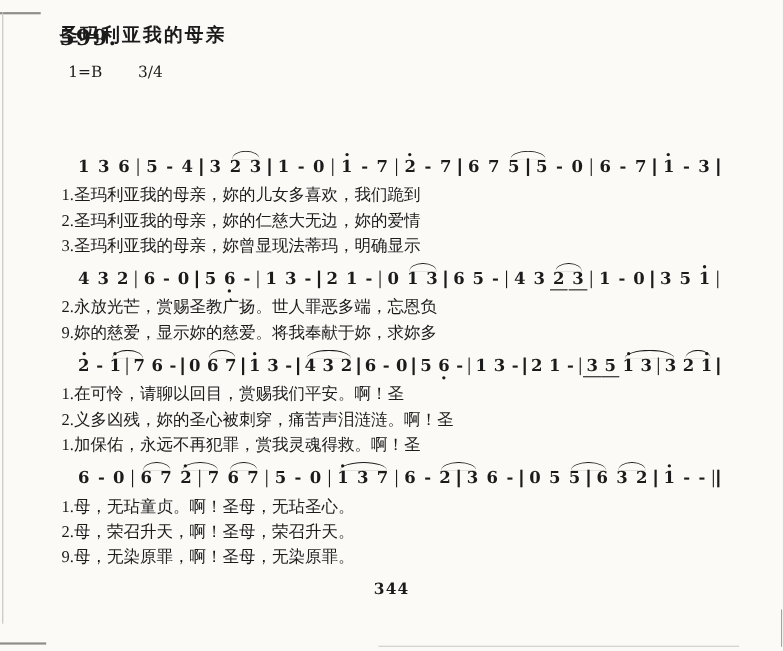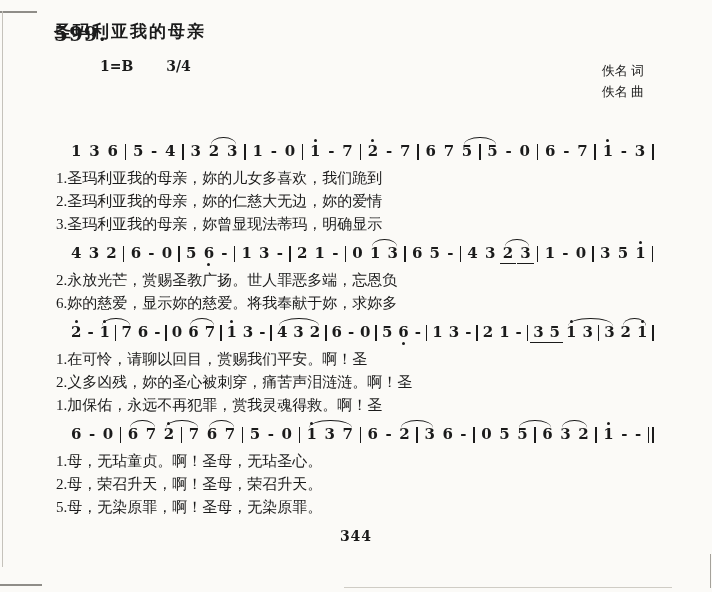--- a/index.html
+++ b/index.html
@@ -22,21 +22,21 @@
 
   
   .hdr { position:relative; height:36px; }
   .song-no { font-size:20px; font-weight:bold; letter-spacing:1px; font-family:"DejaVu Serif",serif; }
   .song-title {
     position:absolute; left:0; right:0; top:-2px; 
     font-size:17px; font-weight:bold; letter-spacing:2px;
     font-family:"Liberation Sans","DejaVu Sans",sans-serif;
   }
   .meta { position:relative; height:60px; }
-  .keytime { font-size:14px; font-weight:bold; font-family:"DejaVu Serif",serif; padding-left:8px;margin-left:38px; }
+  .keytime { font-size:14px; font-weight:normal; font-family:"DejaVu Serif",serif; padding-left:8px; }
   .keytime .time { margin-left:28px; }
   .authors { position:absolute; right:14px; top:2px; font-size:13px; line-height:21px; text-align:right; }
 
   
   .systems { margin-top:18px; }
   .system { margin-bottom:2px; }
   .notes {
     display:flex; justify-content:space-between; align-items:flex-start;
     margin:0 4px 2px 16px; position:relative;
     font-family:"DejaVu Serif",serif; font-weight:bold; font-size:15px;
@@ -68,24 +68,20 @@
   <div class="hdr">
     <span class="song-no">599.</span>
     <div class="song-title">圣玛利亚我的母亲</div>
   </div>
 
   <div class="meta">
     <div class="keytime">
       <span class="key">1=B</span>
       <span class="time">3/4</span>
     </div>
-    <div class="authors">
-      <div>佚名 词</div>
-      <div>佚名 曲</div>
-    </div>
   </div>
 
   <div class="systems">
       <div class="system">
         <div class="notes">
           <span class="tk">1</span>
           <span class="tk">3</span>
           <span class="tk">6</span>
           <span class="bar"></span>
           <span class="tk">5</span>
@@ -231,21 +227,21 @@
           <span class="w">赏赐</span>
           <span class="w">圣教</span>
           <span class="w">广扬。</span>
           <span class="w">世</span>
           <span class="w">人罪</span>
           <span class="w">恶多</span>
           <span class="w">端，</span>
           <span class="w">忘恩负</span>
         </div>
         <div class="lyr">
-          <span class="w">6.妳的慈</span>
+          <span class="w">9.妳的慈</span>
           <span class="w">爱，</span>
           <span class="w">显示</span>
           <span class="w">妳的</span>
           <span class="w">慈爱。</span>
           <span class="w">将</span>
           <span class="w">我奉</span>
           <span class="w">献于</span>
           <span class="w">妳，</span>
           <span class="w">求妳多</span>
         </div>
@@ -424,21 +420,21 @@
           <span class="w">天，</span>
           <span class="w">啊！</span>
           <span class="w"></span>
           <span class="w">圣</span>
           <span class="w">母，</span>
           <span class="w">荣召</span>
           <span class="w">升</span>
           <span class="w">天。</span>
         </div>
         <div class="lyr">
-          <span class="w">5.母，</span>
+          <span class="w">9.母，</span>
           <span class="w"></span>
           <span class="w">无</span>
           <span class="w">染</span>
           <span class="w">原</span>
           <span class="w">罪，</span>
           <span class="w">啊！</span>
           <span class="w"></span>
           <span class="w">圣</span>
           <span class="w">母，</span>
           <span class="w">无染</span>

